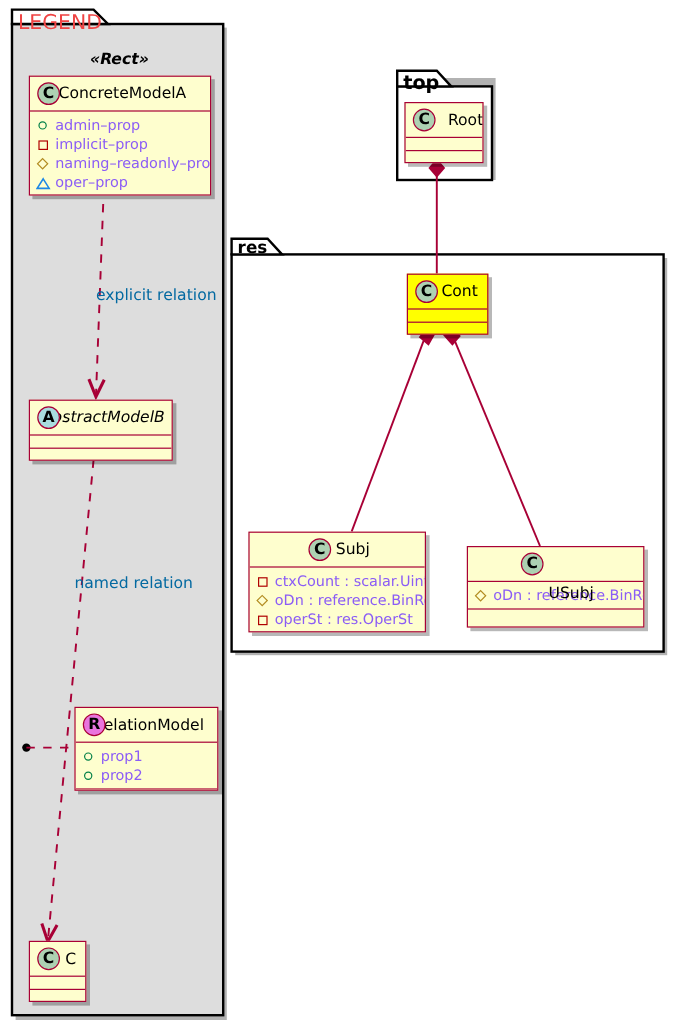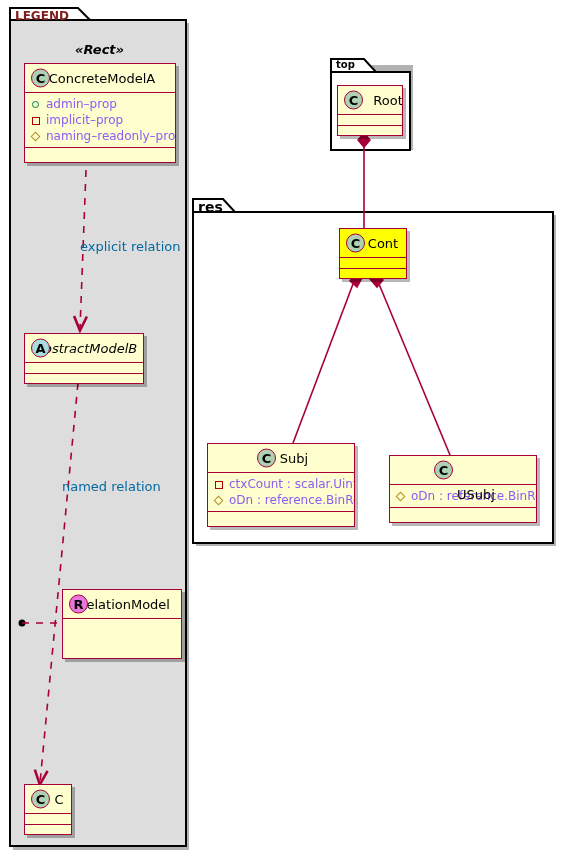--- a/index.html
+++ b/index.html
@@ -162,22 +162,22 @@
   <line x1="364" y1="228" x2="364" y2="145" stroke="#A80036" stroke-width="1.6"></line>
   <path d="M364,133 L370,140 L364,147 L358,140 Z" fill="#A80036" stroke="#A80036" stroke-width="1.5"></path>
 
   <line x1="293" y1="443" x2="353" y2="284" stroke="#A80036" stroke-width="1.6"></line>
   <path d="M356,273 L362,278 L357,287 L350,281 Z" fill="#A80036" stroke="#A80036" stroke-width="1.5"></path>
 
   <line x1="450" y1="455" x2="379" y2="284" stroke="#A80036" stroke-width="1.6"></line>
   <path d="M376,273 L383,280 L377,287 L370,279 Z" fill="#A80036" stroke="#A80036" stroke-width="1.5"></path>
 </svg>
 
-<div style="position:absolute;left:15px;top:9px;font-size:12px;font-weight:bold;color:#7f1d1d;">LEGEND</div>
-<div style="position:absolute;left:336px;top:59px;font-size:10px;font-weight:bold;color:#000;">top</div>
+<div style="position:absolute;left:15px;top:9px;font-size:17px;font-weight:normal;color:#ef4444;">LEGEND</div>
+<div style="position:absolute;left:336px;top:59px;font-size:16px;font-weight:bold;color:#000;">top</div>
 <div style="position:absolute;left:198px;top:199px;font-size:14px;font-weight:bold;color:#000;">res</div>
 
 <div class="stereo" style="left:75px;top:42px;">«Rect»</div>
 
 <div class="cls-shadow" style="left:27px;top:66px;width:152px;height:100px;"></div>
 <div class="cls" style="left:24px;top:63px;width:152px;height:100px;">
   <div class="cls-head">
     <span class="badge c">C</span>
     <span class="cls-name">ConcreteModelA</span>
   </div>
@@ -193,40 +193,62 @@
           <span class="sym-square"></span>
         </span>
       <span>implicit–prop</span>
     </div>
     <div class="attr">
       <span class="sym">
           <span class="sym-diamond"></span>
         </span>
       <span>naming–readonly–prop</span>
     </div>
+    <div class="attr">
+      <span class="sym">
+        <svg width="13" height="13" viewBox="0 0 13 13">
+            <polygon points="6,3 11,11 1,11" fill="none" stroke="#1E88E5" stroke-width="1.3"></polygon>
+          </svg>
+      </span>
+      <span>oper–prop</span>
+    </div>
   </div>
 
 </div>
 
 <div class="cls-shadow" style="left:27px;top:336px;width:120px;height:51px;"></div>
 <div class="cls" style="left:24px;top:333px;width:120px;height:51px;">
   <div class="cls-head">
     <span class="badge a">A</span>
     <span class="cls-name italic">AbstractModelB</span>
   </div>
   <div class="cls-attrs empty"></div>
   <div class="cls-foot"></div>
 </div>
 
 <div class="cls-shadow" style="left:65px;top:592px;width:120px;height:70px;"></div>
 <div class="cls" style="left:62px;top:589px;width:120px;height:70px;">
   <div class="cls-head">
     <span class="badge r">R</span>
     <span class="cls-name">RelationModel</span>
   </div>
+  <div class="cls-attrs">
+    <div class="attr">
+      <span class="sym">
+          <span class="sym-circle"></span>
+        </span>
+      <span>prop1</span>
+    </div>
+    <div class="attr">
+      <span class="sym">
+          <span class="sym-circle"></span>
+        </span>
+      <span>prop2</span>
+    </div>
+  </div>
   <div class="cls-foot"></div>
 </div>
 
 <div class="cls-shadow" style="left:27px;top:787px;width:48px;height:51px;"></div>
 <div class="cls" style="left:24px;top:784px;width:48px;height:51px;">
   <div class="cls-head">
     <span class="badge c">C</span>
     <span class="cls-name" style="padding-left:22px;">C</span>
   </div>
   <div class="cls-attrs empty"></div>
@@ -268,20 +290,26 @@
           <span class="sym-square"></span>
         </span>
       <span>ctxCount : scalar.Uint32</span>
     </div>
     <div class="attr">
       <span class="sym">
           <span class="sym-diamond"></span>
         </span>
       <span>oDn : reference.BinRef</span>
     </div>
+    <div class="attr">
+      <span class="sym">
+          <span class="sym-square"></span>
+        </span>
+      <span>operSt : res.OperSt</span>
+    </div>
   </div>
 
 </div>
 
 <div class="cls-shadow" style="left:392px;top:458px;width:148px;height:68px;"></div>
 <div class="cls" style="left:389px;top:455px;width:148px;height:68px;">
   <div class="cls-head">
     <span class="badge c" style="left:44px;">C</span>
     <span class="cls-name" style="padding-left:26px;margin-top:48px;">USubj</span>
   </div>

